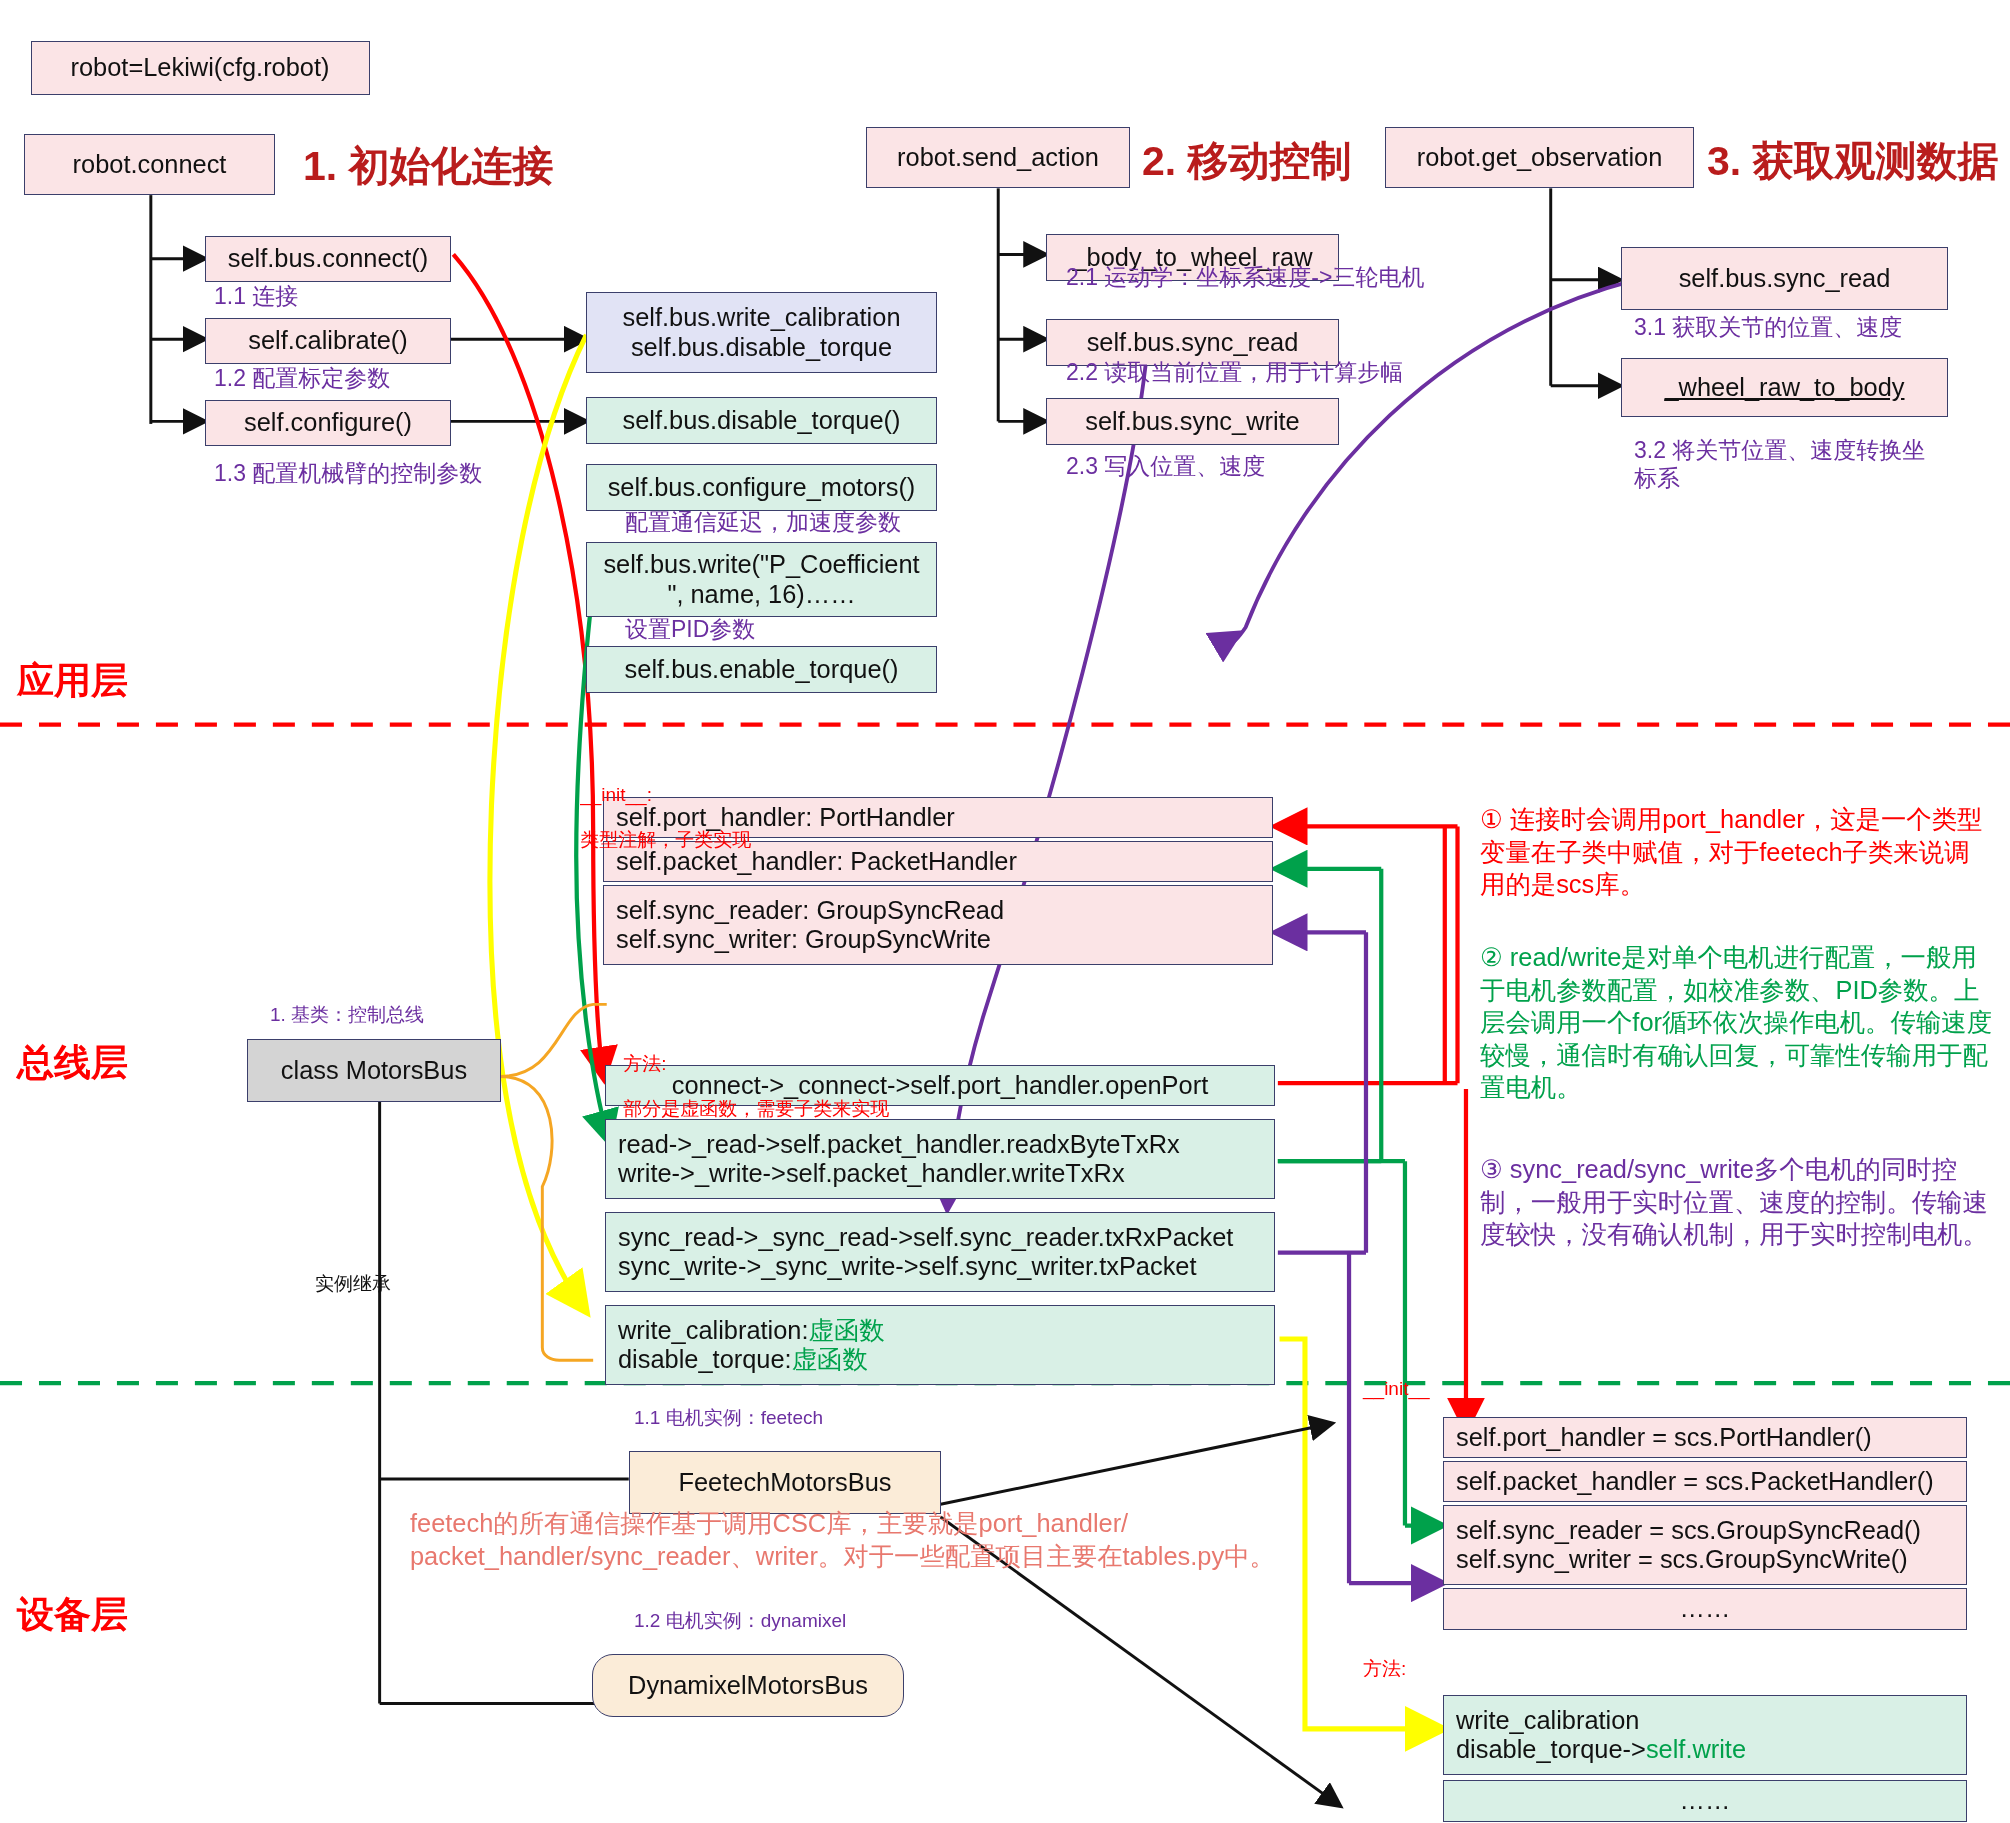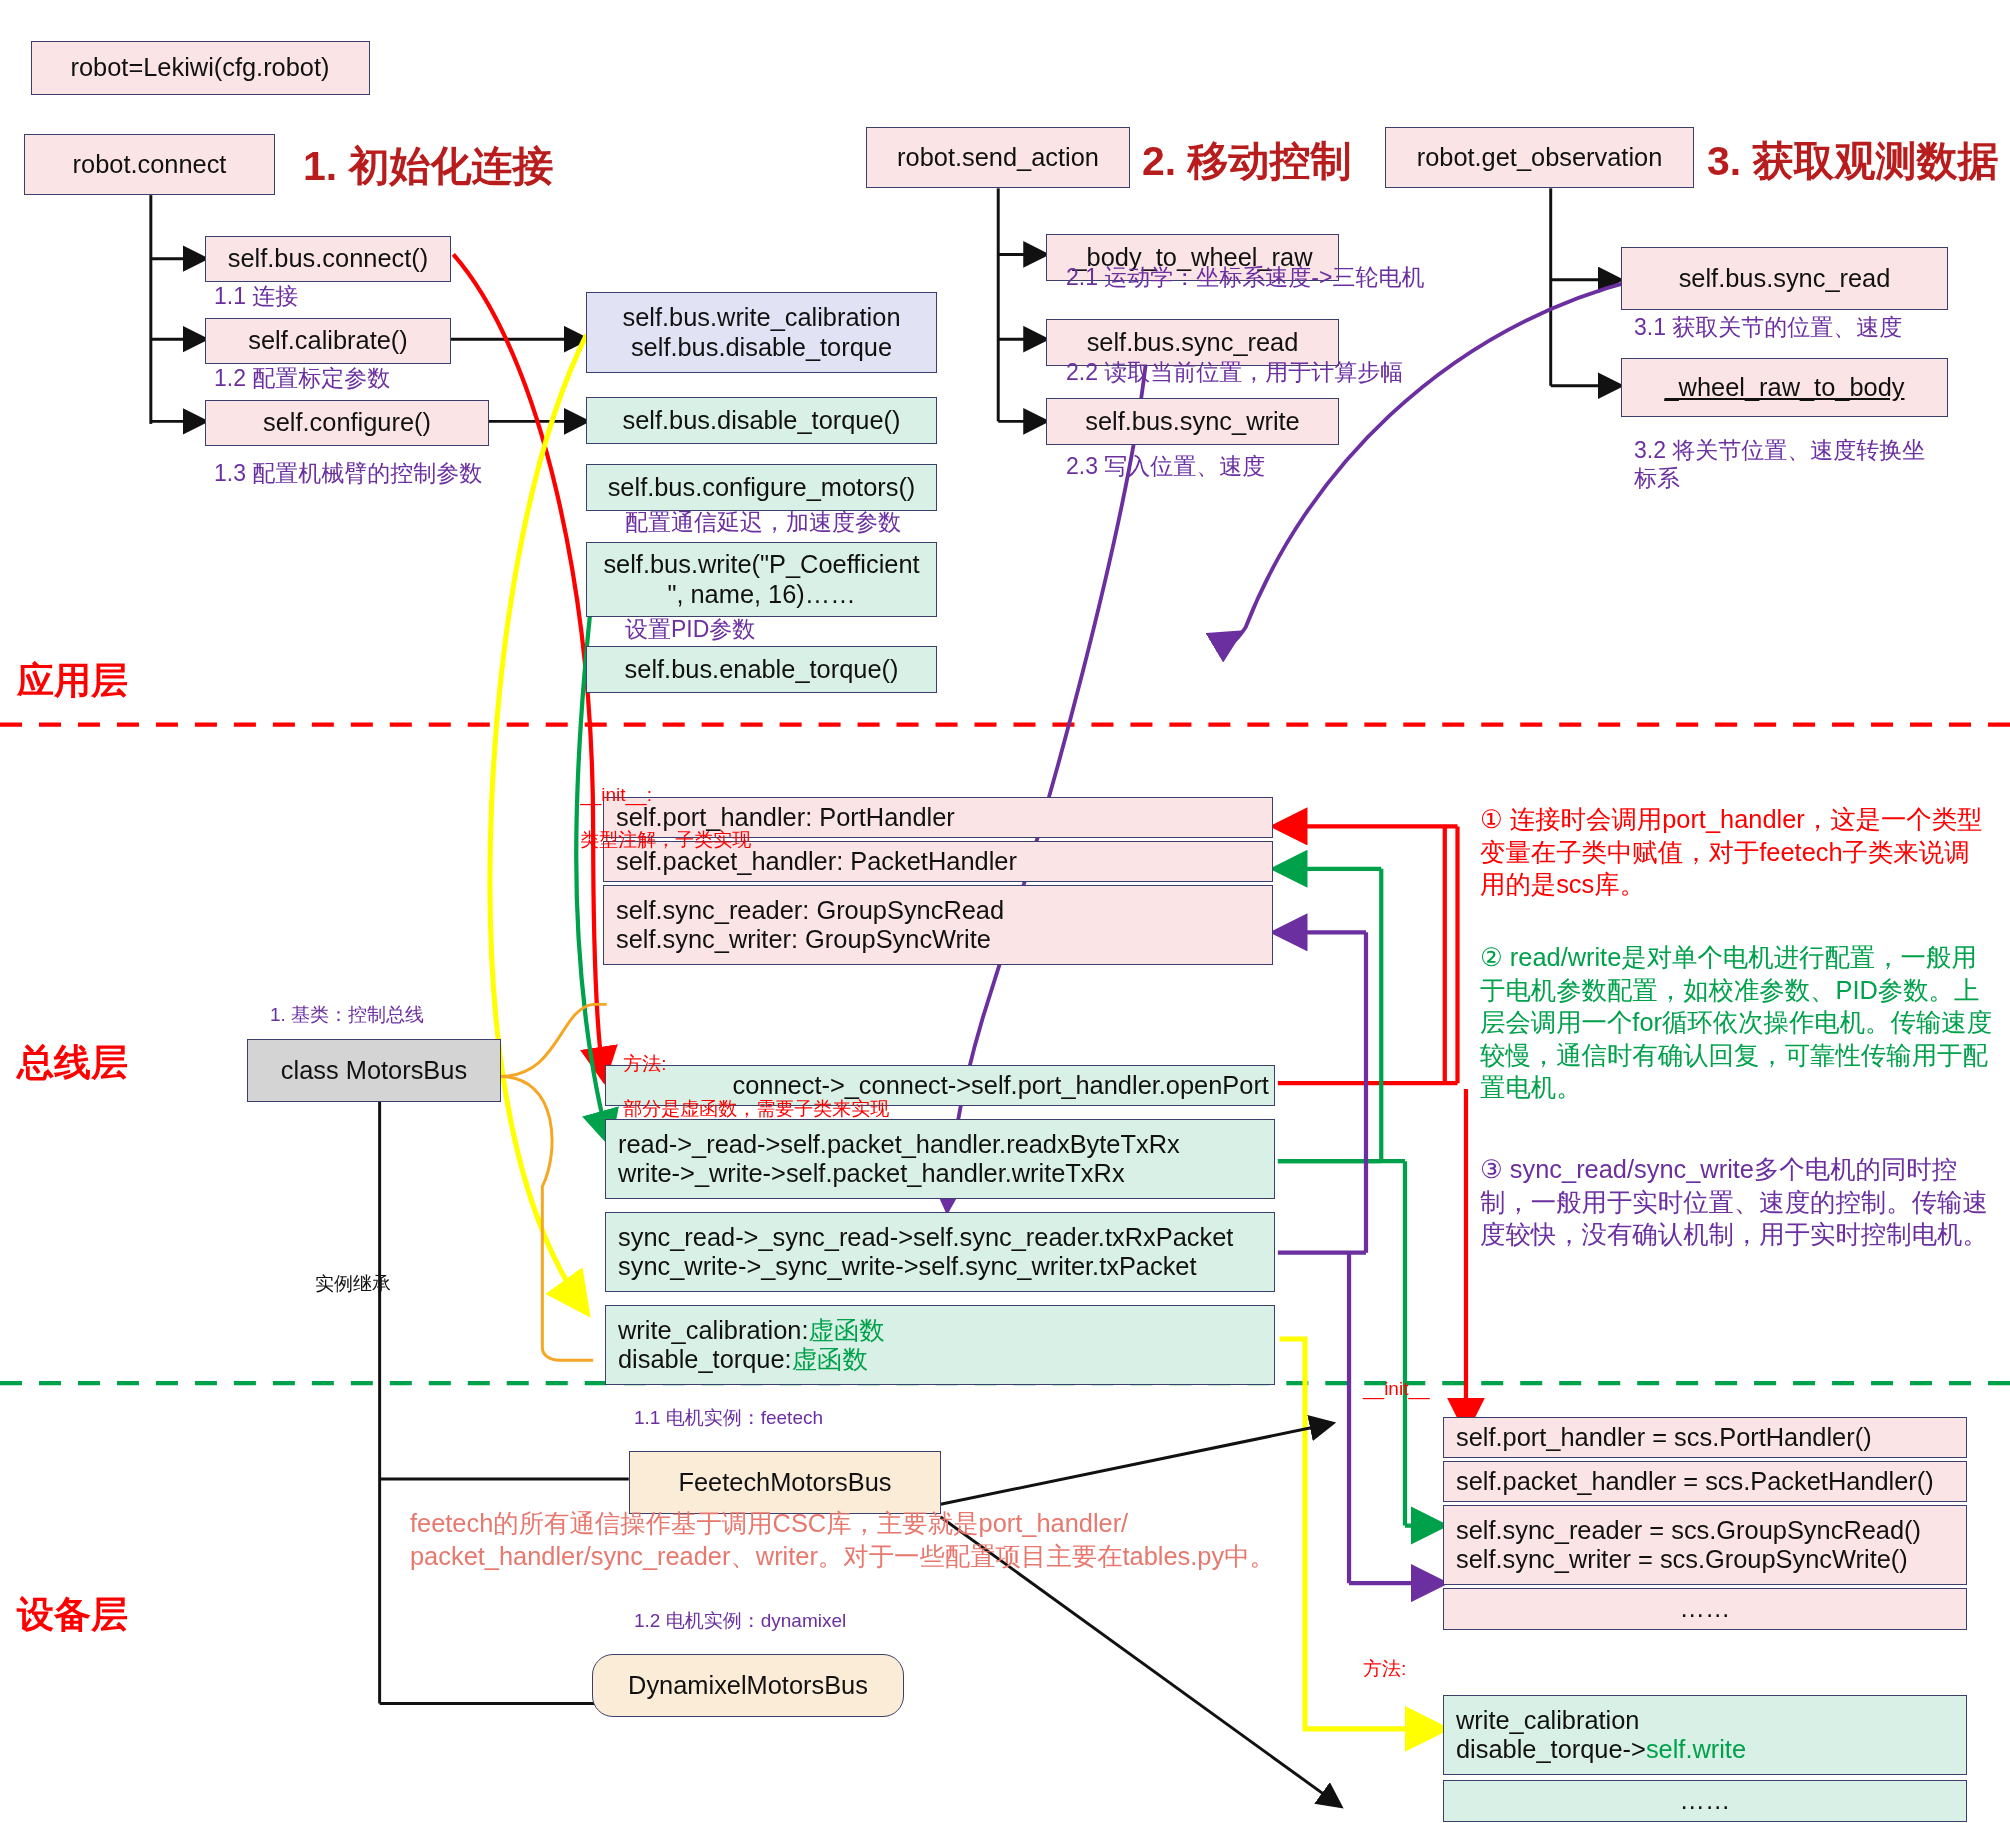--- a/index.html
+++ b/index.html
@@ -201,21 +201,21 @@
   <div class="box pink" style="left:205px; top:236px; width:246px; height:46px;">
     <span class="ln">self.bus.connect()</span>
   </div>
   <div class="lbl purple sm" style="left:214px; top:283px;">1.1 连接</div>
 
   <div class="box pink" style="left:205px; top:318px; width:246px; height:46px;">
     <span class="ln">self.calibrate()</span>
   </div>
   <div class="lbl purple sm" style="left:214px; top:365px;">1.2 配置标定参数</div>
 
-  <div class="box pink" style="left:205px; top:400px; width:284px; height:46px;">
+  <div class="box pink" style="left:205px; top:400px; width:246px; height:46px;">
     <span class="ln">self.configure()</span>
   </div>
   <div class="lbl purple sm" style="left:214px; top:460px;">1.3 配置机械臂的控制参数</div>
 
   <div class="box blue" style="left:586px; top:292px; width:351px; height:81px;">
     <span class="ln">self.bus.write_calibration</span>
     <span class="ln">self.bus.disable_torque</span>
   </div>
 
   <div class="box mint" style="left:586px; top:397px; width:351px; height:47px;">
@@ -301,21 +301,21 @@
   </div>
 
   <div class="lbl black md" style="left:315px; top:1273px;">实例继承</div>
 
   <div class="lbl md" style="left:602px; top:1030px;">
     <span class="red">方法:</span>
     <span style="display:inline-block; width:22px;"></span>
     <span class="red">部分是虚函数，需要子类来实现</span>
   </div>
 
-  <div class="box mint" style="left:605px; top:1065px; width:670px; height:41px; align-items:flex-end; ">
+  <div class="box mint" style="left:605px; top:1065px; width:670px; height:41px; align-items:center; ">
     <span class="ln">connect-&gt;_connect-&gt;self.port_handler.openPort</span>
   </div>
 
   <div class="box mint" style="left:605px; top:1119px; width:670px; height:80px; align-items:flex-start; padding-left:12px;">
     <span class="ln">read-&gt;_read-&gt;self.packet_handler.readxByteTxRx</span>
     <span class="ln">write-&gt;_write-&gt;self.packet_handler.writeTxRx</span>
   </div>
 
   <div class="box mint" style="left:605px; top:1212px; width:670px; height:80px; align-items:flex-start; padding-left:12px;">
     <span class="ln">sync_read-&gt;_sync_read-&gt;self.sync_reader.txRxPacket</span>

